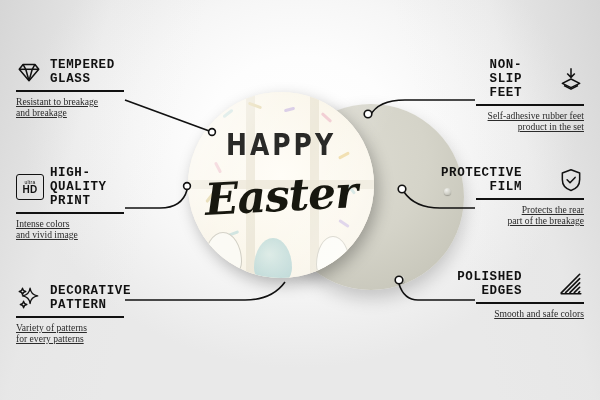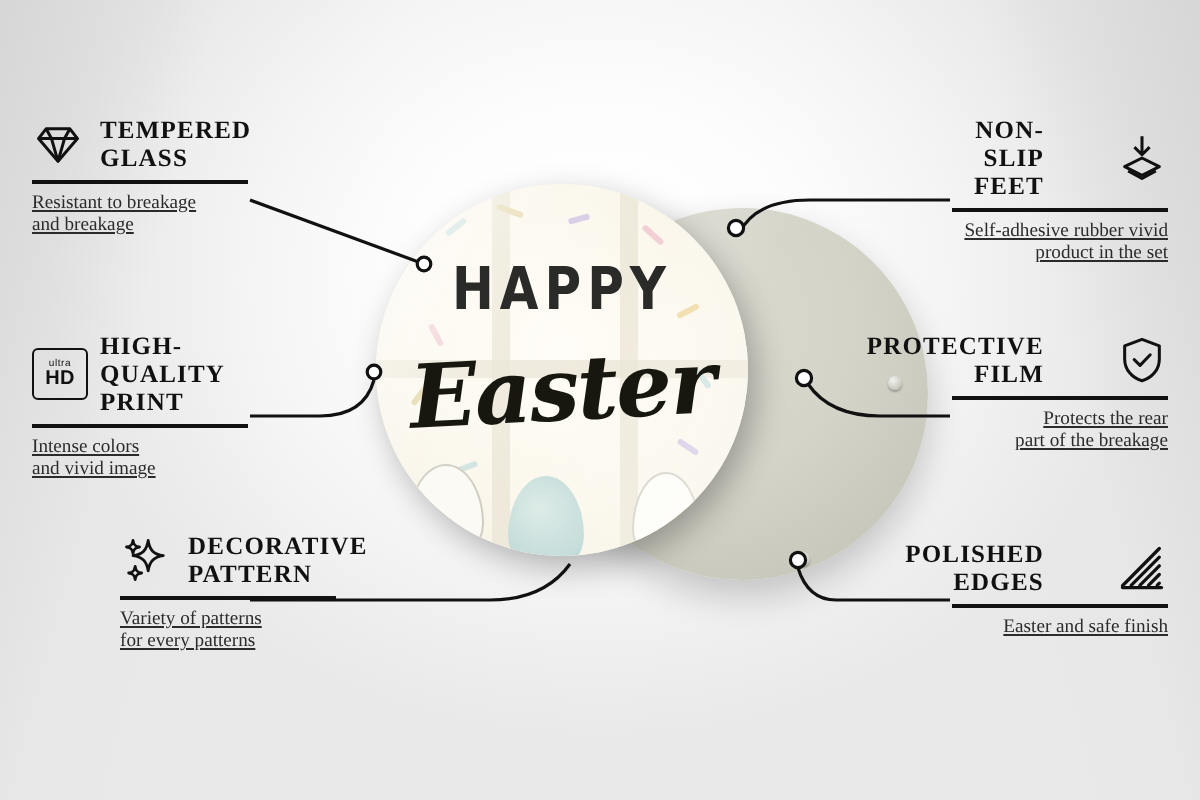--- a/index.html
+++ b/index.html
@@ -69,21 +69,21 @@
   }
   .egg{position:absolute;border-radius:50% 50% 46% 46%/62% 62% 38% 38%;}
 
   
   .feature{position:absolute;}
   .f-left{text-align:left;}
   .f-right{text-align:right;}
   .head{display:flex;align-items:center;gap:8px;}
   .f-right .head{flex-direction:row;justify-content:flex-end;gap:36px;}
   .titles{
-    font-family:Liberation Serif, serif;font-weight:700;
+    font-family:Liberation Mono, monospace;font-weight:700;
     font-size:12.5px;line-height:14px;color:#111;
     letter-spacing:.6px;text-transform:uppercase;
   }
   .icon{width:26px;height:26px;flex:0 0 26px;color:#111;}
   .icon svg{display:block;width:26px;height:26px;}
   .rule{height:1.6px;background:#111;margin-top:4px;}
   .desc{
     font-family:"Liberation Serif",serif;font-size:9.6px;line-height:11.4px;
     color:#2b2b2b;margin-top:4px;text-decoration:underline;
   }
@@ -195,21 +195,21 @@
         <span>PRINT</span>
       </span>
     </div>
     <div class="rule"></div>
     <div class="desc">
       <span>Intense colors</span><br>
       <span>and vivid image</span>
     </div>
   </div>
 
-  <div class="feature f-left" style="left:16px;top:266px;width:108px;margin-left:44px;">
+  <div class="feature f-left" style="left:16px;top:284px;width:108px;">
     <div class="head">
       <span class="icon">
         <svg viewBox="0 0 24 24" fill="none" stroke="currentColor" stroke-width="1.3" stroke-linejoin="round">
           <path d="M13 3 C13.6 7.4 15.6 9.4 20 10 C15.6 10.6 13.6 12.6 13 17 C12.4 12.6 10.4 10.6 6 10 C10.4 9.4 12.4 7.4 13 3 Z"></path>
           <path d="M6 3 C6.3 5 7 5.7 9 6 C7 6.3 6.3 7 6 9 C5.7 7 5 6.3 3 6 C5 5.7 5.7 5 6 3 Z"></path>
           <path d="M7 15 C7.3 17 8 17.7 10 18 C8 18.3 7.3 19 7 21 C6.7 19 6 18.3 4 18 C6 17.7 6.7 17 7 15 Z"></path>
         </svg>
       </span>
       <span class="titles">
         <span>DECORATIVE</span><br>
@@ -232,21 +232,21 @@
       <span class="icon">
         <svg viewBox="0 0 24 24" fill="none" stroke="currentColor" stroke-width="1.4" stroke-linejoin="round">
           <path d="M12 2 V10 M8.5 7 L12 10.5 L15.5 7"></path>
           <path d="M12 12 L20 16 L12 20 L4 16 Z"></path>
           <path d="M5.6 18 L12 21.4 L18.4 18"></path>
         </svg>
       </span>
     </div>
     <div class="rule"></div>
     <div class="desc">
-      <span>Self-adhesive rubber vivid</span><br>
+      <span>Self-adhesive rubber feet</span><br>
       <span>product in the set</span>
     </div>
   </div>
 
   <div class="feature f-right" style="left:476px;top:166px;width:108px;">
     <div class="head">
       <span class="titles">
         <span>PROTECTIVE</span><br>
         <span>FILM</span>
       </span>
@@ -276,17 +276,17 @@
           <path d="M20 3 L3 20.2"></path>
           <path d="M20 7 L7 20"></path>
           <path d="M20 11 L11 20"></path>
           <path d="M20 15 L15 20"></path>
           <path d="M20 19 L19 20"></path>
         </svg>
       </span>
     </div>
     <div class="rule"></div>
     <div class="desc">
-      <span>Easter and safe finish</span>
+      <span>Smooth and safe colors</span>
     </div>
   </div>
 
 </div>
 
 </body></html>

